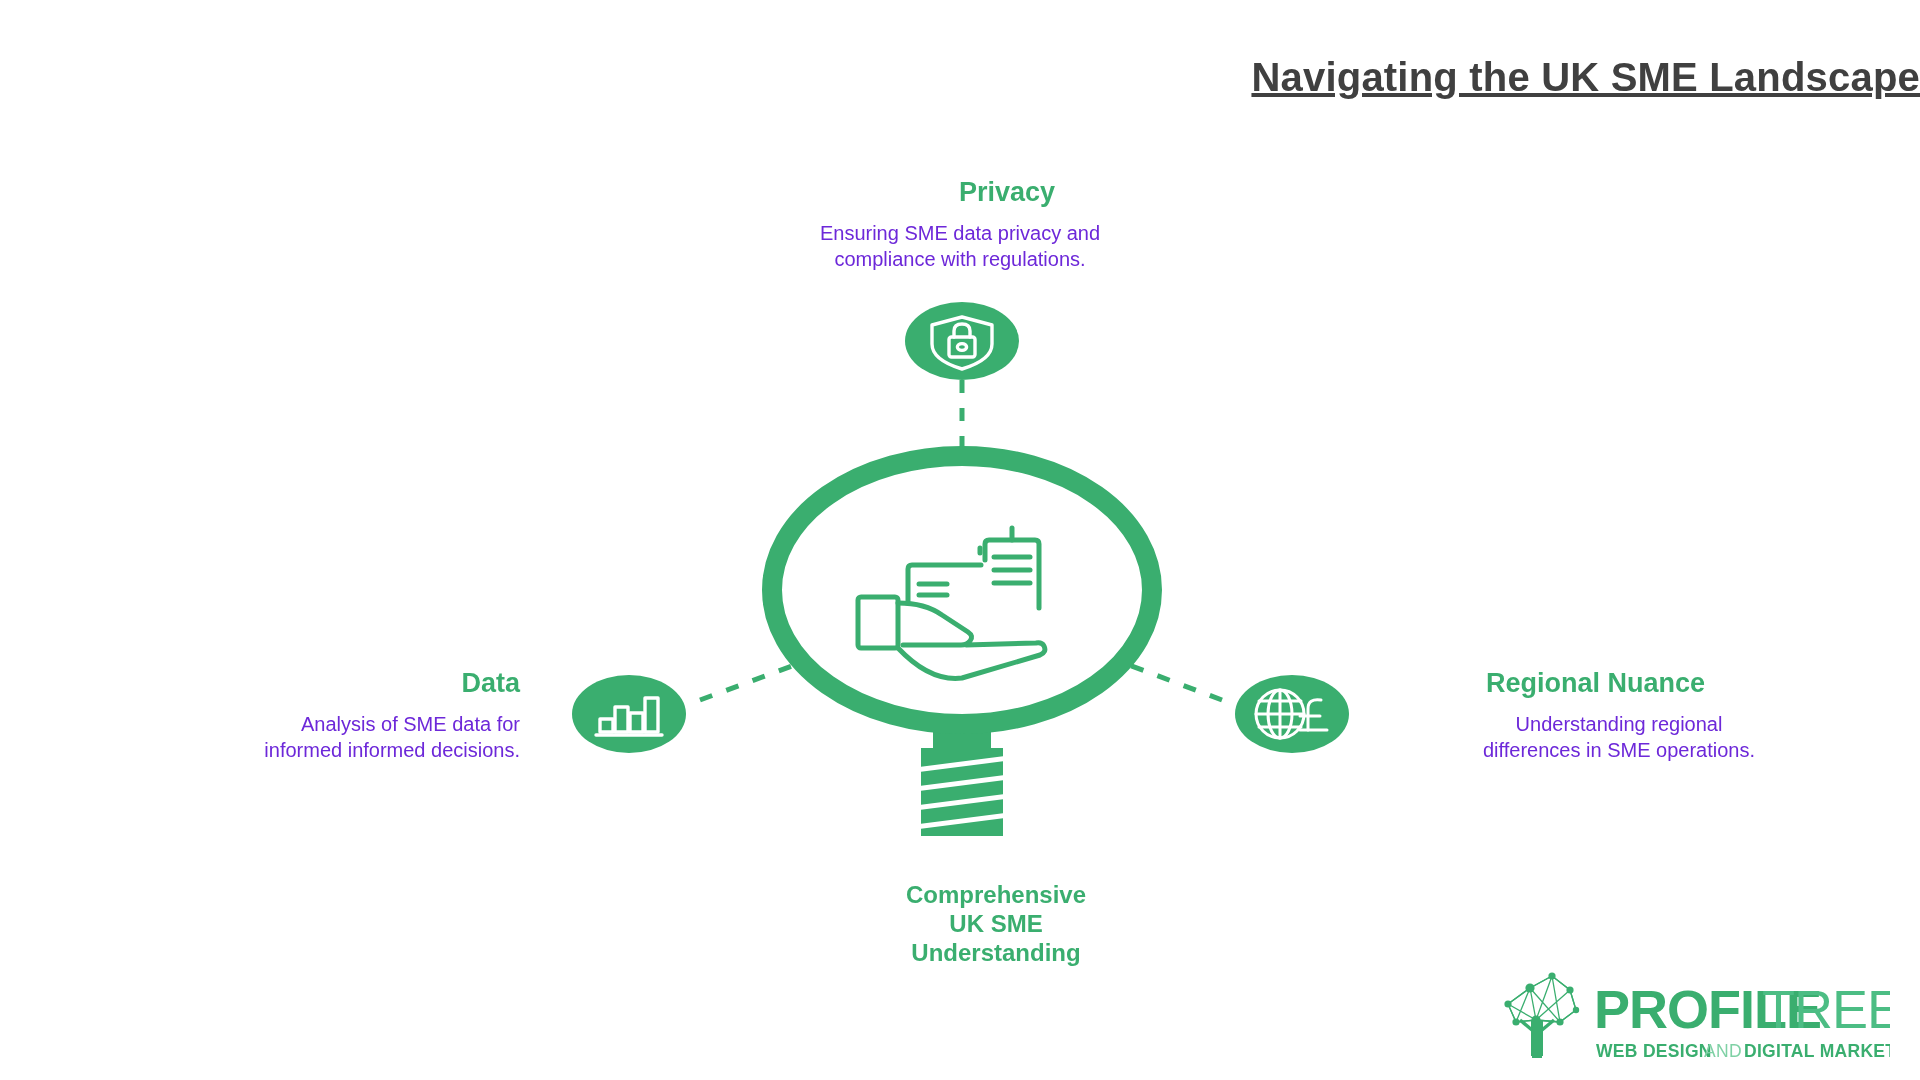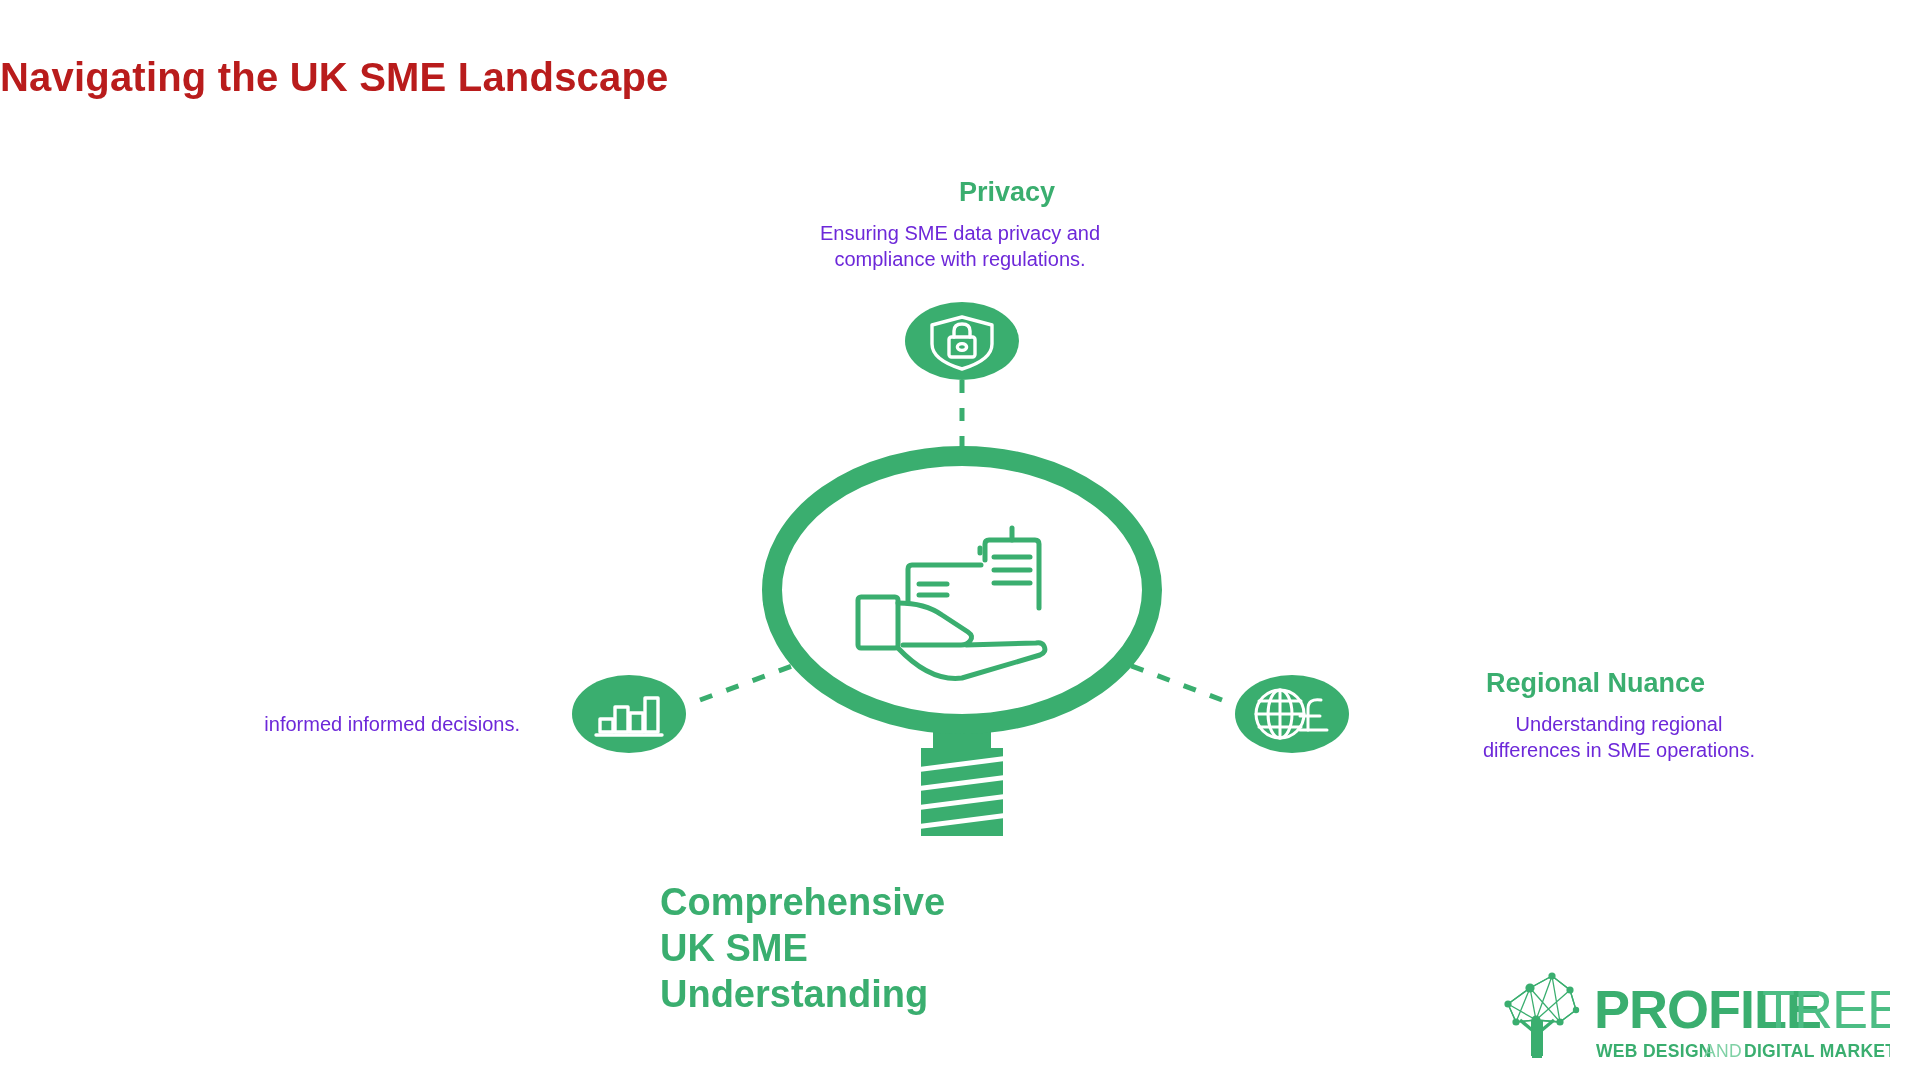--- a/index.html
+++ b/index.html
@@ -19,25 +19,26 @@
     background: #ffffff;
     overflow: hidden;
   }
 
   
   #page-title {
     position: absolute;
     left: 0;
     top: 55px;
     width: 1920px;
-    text-align: left;
+    text-align: right;
     font-size: 40px;
     font-weight: bold;
-    color: #b91c1c;
+    color: #404040;
     letter-spacing: 0.2px;
+    text-decoration: underline;
   }
 
   
   .node-title {
     position: absolute;
     font-size: 27px;
     font-weight: bold;
     color: #3aae6f;
     line-height: 1.15;
     white-space: nowrap;
@@ -90,25 +91,25 @@
   #regional-desc {
     left: 1404px;
     top: 712px;
     width: 430px;
     text-align: center;
   }
 
   
   #bottom-caption {
     position: absolute;
-    left: 660px;
+    left: 696px;
     top: 880px;
     width: 600px;
-    text-align: left;
-    font-size: 38px;
+    text-align: center;
+    font-size: 24px;
     font-weight: bold;
     color: #3aae6f;
     line-height: 1.21;
   }
 
   
   #diagram-svg {
     position: absolute;
     left: 0;
     top: 0;
@@ -226,21 +227,23 @@
       </g>
     </g>
   </svg>
 
   <div class="node-title" id="privacy-title">Privacy</div>
   <div class="node-desc" id="privacy-desc">
     <div>Ensuring SME data privacy and</div>
     <div>compliance with regulations.</div>
   </div>
 
+  <div class="node-title" id="data-title">Data</div>
   <div class="node-desc" id="data-desc">
+    <div>Analysis of SME data for</div>
     <div>informed informed decisions.</div>
   </div>
 
   <div class="node-title" id="regional-title">Regional Nuance</div>
   <div class="node-desc" id="regional-desc">
     <div>Understanding regional</div>
     <div>differences in SME operations.</div>
   </div>
 
   <div id="bottom-caption">

